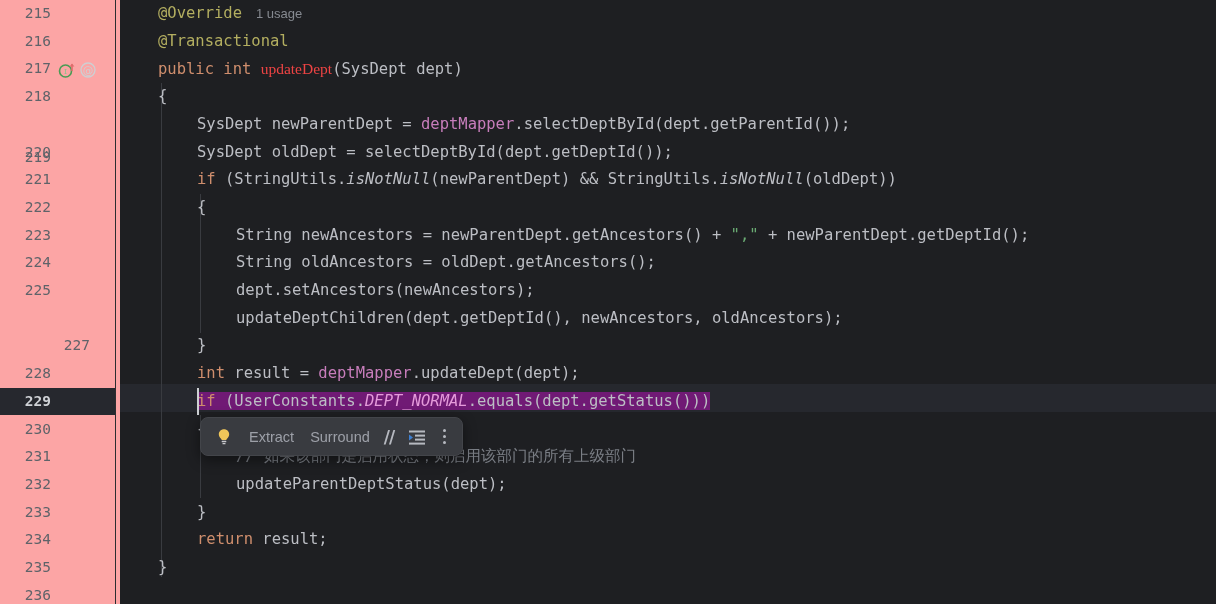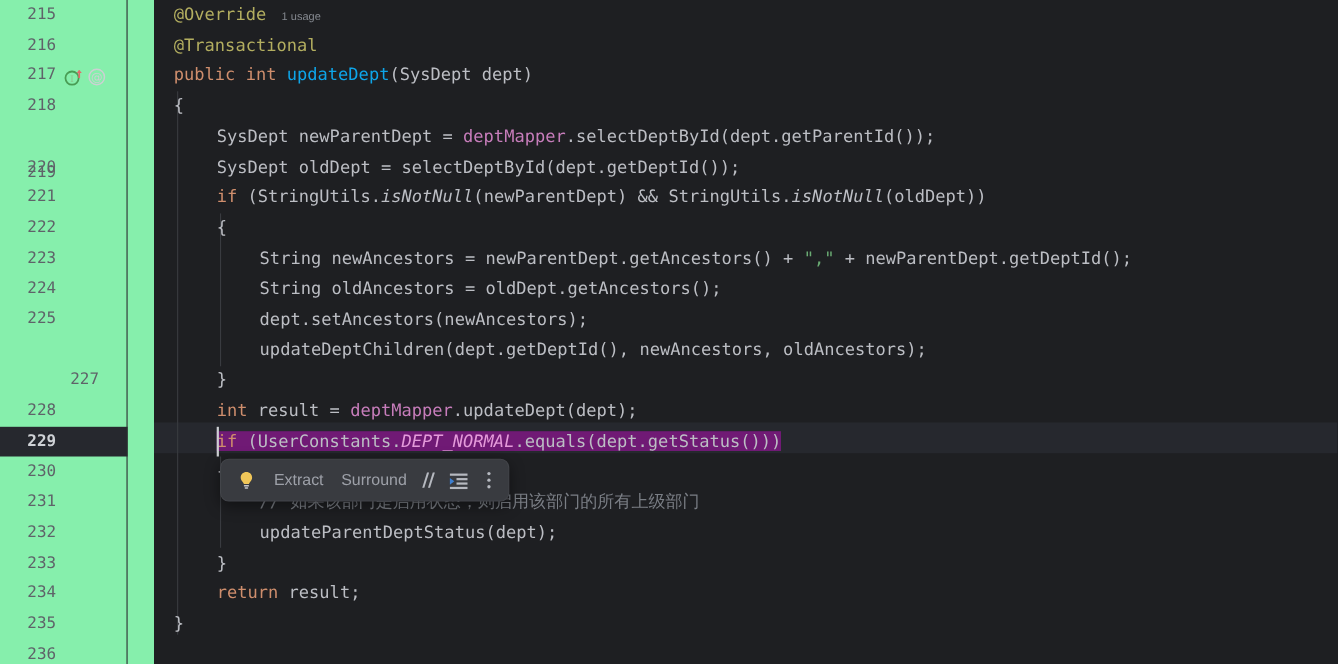--- a/index.html
+++ b/index.html
@@ -18,23 +18,23 @@
     position: relative;
     width: 1216px;
     height: 604px;
     background: #1e1f22;
   }
 
   
   .gutter {
     position: absolute;
     left: 0; top: 0;
-    width: 140px;
+    width: 120px;
     height: 604px;
-    background: #86efac;
+    background: #fca5a5;
     z-index: 3;
   }
   .gutter-sep {
     position: absolute;
     left: 115px; top: 0;
     width: 1px; height: 604px;
     background: #2b2d30;
     z-index: 4;
   }
 
@@ -105,31 +105,31 @@
   .iguide {
     position: absolute;
     width: 1px;
     background: #393b40;
     z-index: 1;
   }
 
   
   .kw   { color: #cf8e6d; }
   .anno { color: #b3ae60; }
-  .mdef { color: #0ea5e9; }
+  .mdef { color: #ef4444; font-family: Liberation Serif, serif; }
   .fld  { color: #c77dbb; }
   .sfld { color: #c77dbb; font-style: italic; }
   .stat { color: #bcbec4; font-style: italic; }
   .str  { color: #6aab73; }
   .cmt  { color: #7a7e85; }
   .plain{ color: #bcbec4; }
 
   .inlay {
     font-family: "Liberation Sans", sans-serif;
-    font-size: 10px;
+    font-size: 13px;
     color: #868a91;
   }
 
   
   .sel {
     background: #701a75;
     color: #bcbec4;
   }
   .sel .kw { color: #cf8e6d; }
   .sel .sfld { color: #e49ada; font-style: italic; }

